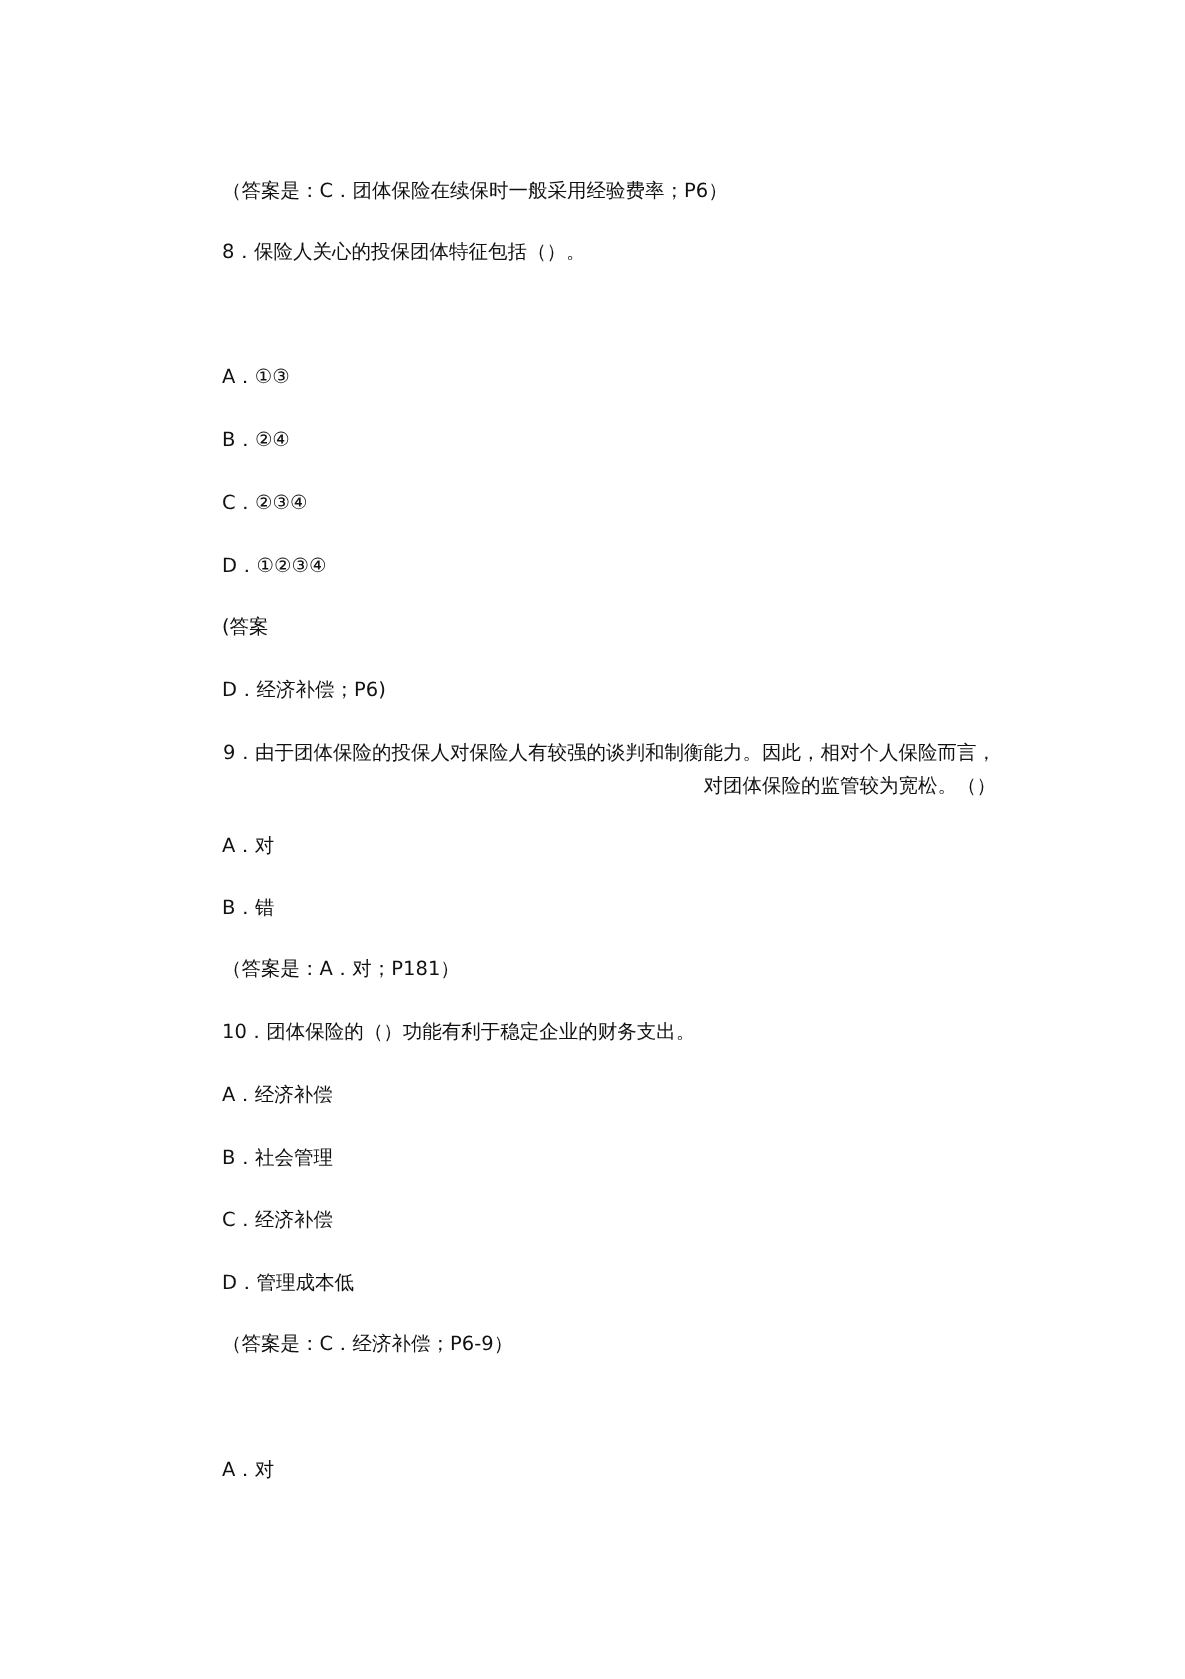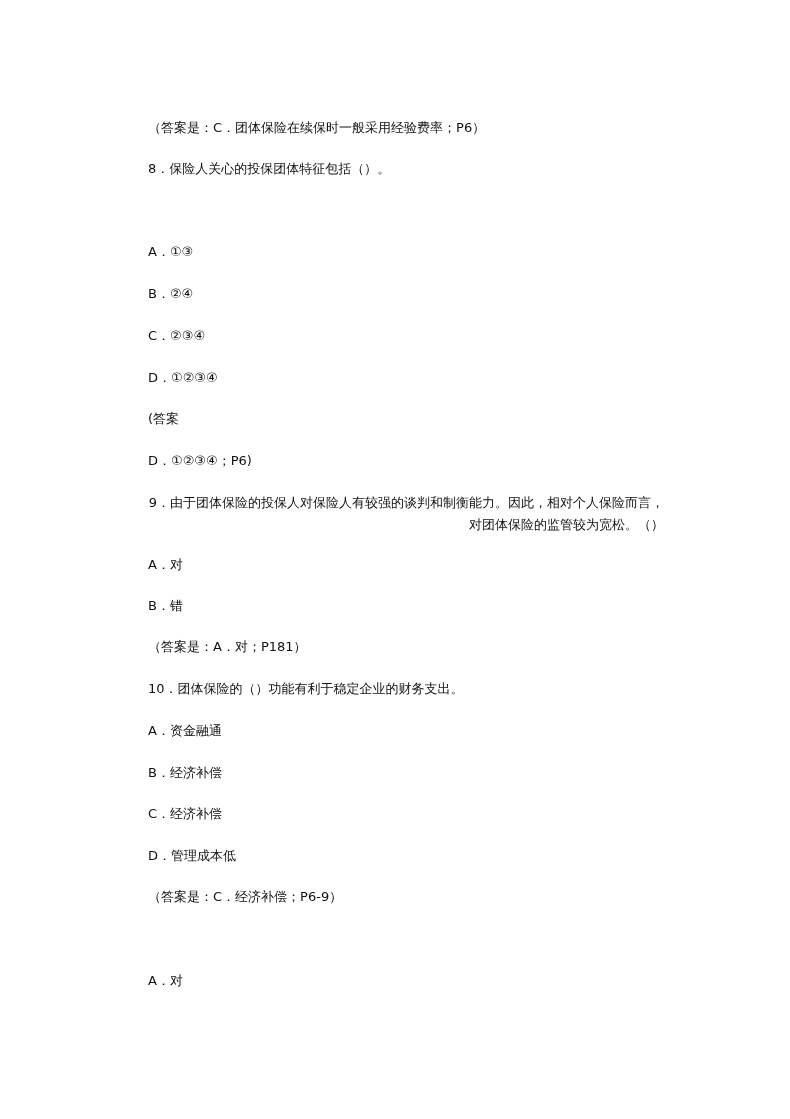--- a/index.html
+++ b/index.html
@@ -13,27 +13,27 @@
 <body>
 
 <div class="page">
   <div class="line" style="top:120px">（答案是：C．团体保险在续保时一般采用经验费率；P6）</div>
   <div class="line" style="top:161px">8．保险人关心的投保团体特征包括（）。</div>
   <div class="line" style="top:244px">A．①③</div>
   <div class="line" style="top:286px">B．②④</div>
   <div class="line" style="top:328px">C．②③④</div>
   <div class="line" style="top:370px">D．①②③④</div>
   <div class="line" style="top:411px">(答案</div>
-  <div class="line" style="top:453px">D．①②③④；P6)</div>
+  <div class="line" style="top:453px">D．经济补偿；P6)</div>
 
   <div class="wrap" style="top:492px">9．由于团体保险的投保人对保险人有较强的谈判和制衡能力。因此，相对个人保险而言，对团体保险的监管较为宽松。（）</div>
 
   <div class="line" style="top:557px">A．对</div>
   <div class="line" style="top:598px">B．错</div>
   <div class="line" style="top:639px">（答案是：A．对；P181）</div>
   <div class="line" style="top:681px">10．团体保险的（）功能有利于稳定企业的财务支出。</div>
-  <div class="line" style="top:723px">A．资金融通</div>
-  <div class="line" style="top:765px">B．经济补偿</div>
+  <div class="line" style="top:723px">A．经济补偿</div>
+  <div class="line" style="top:765px">B．社会管理</div>
   <div class="line" style="top:806px">C．经济补偿</div>
   <div class="line" style="top:848px">D．管理成本低</div>
   <div class="line" style="top:889px">（答案是：C．经济补偿；P6-9）</div>
   <div class="line" style="top:973px">A．对</div>
 </div>
 
 </body></html>

